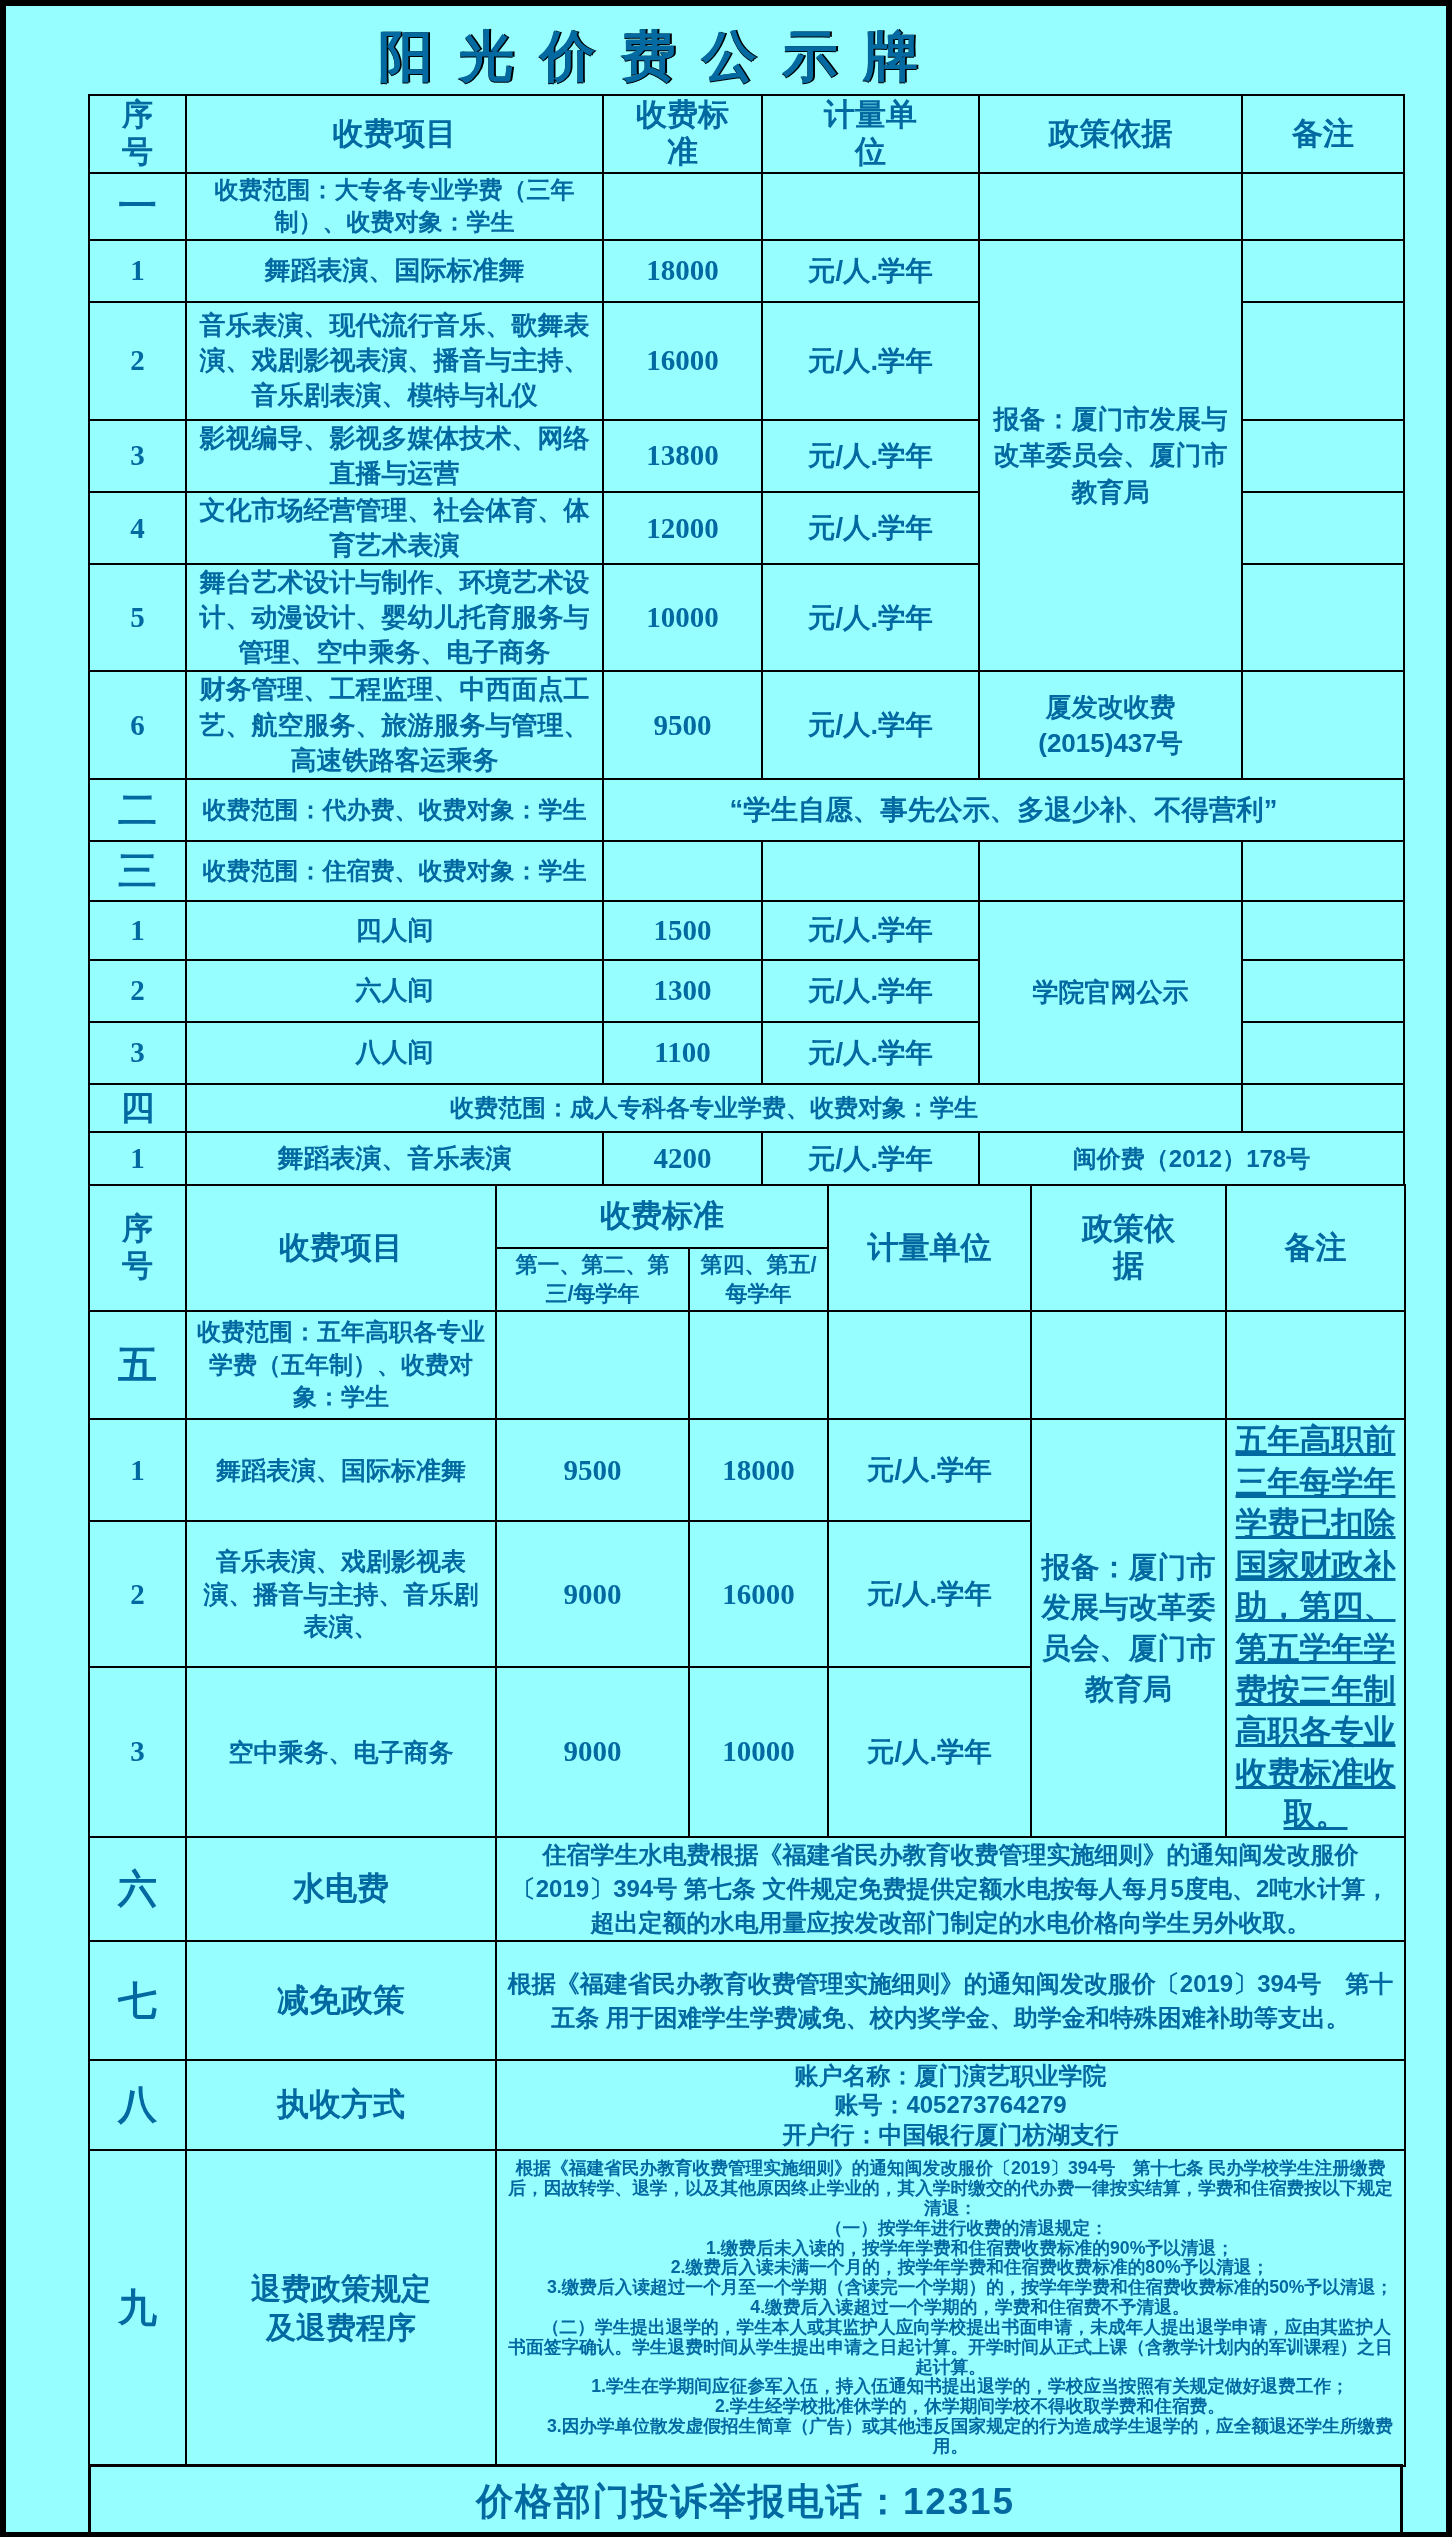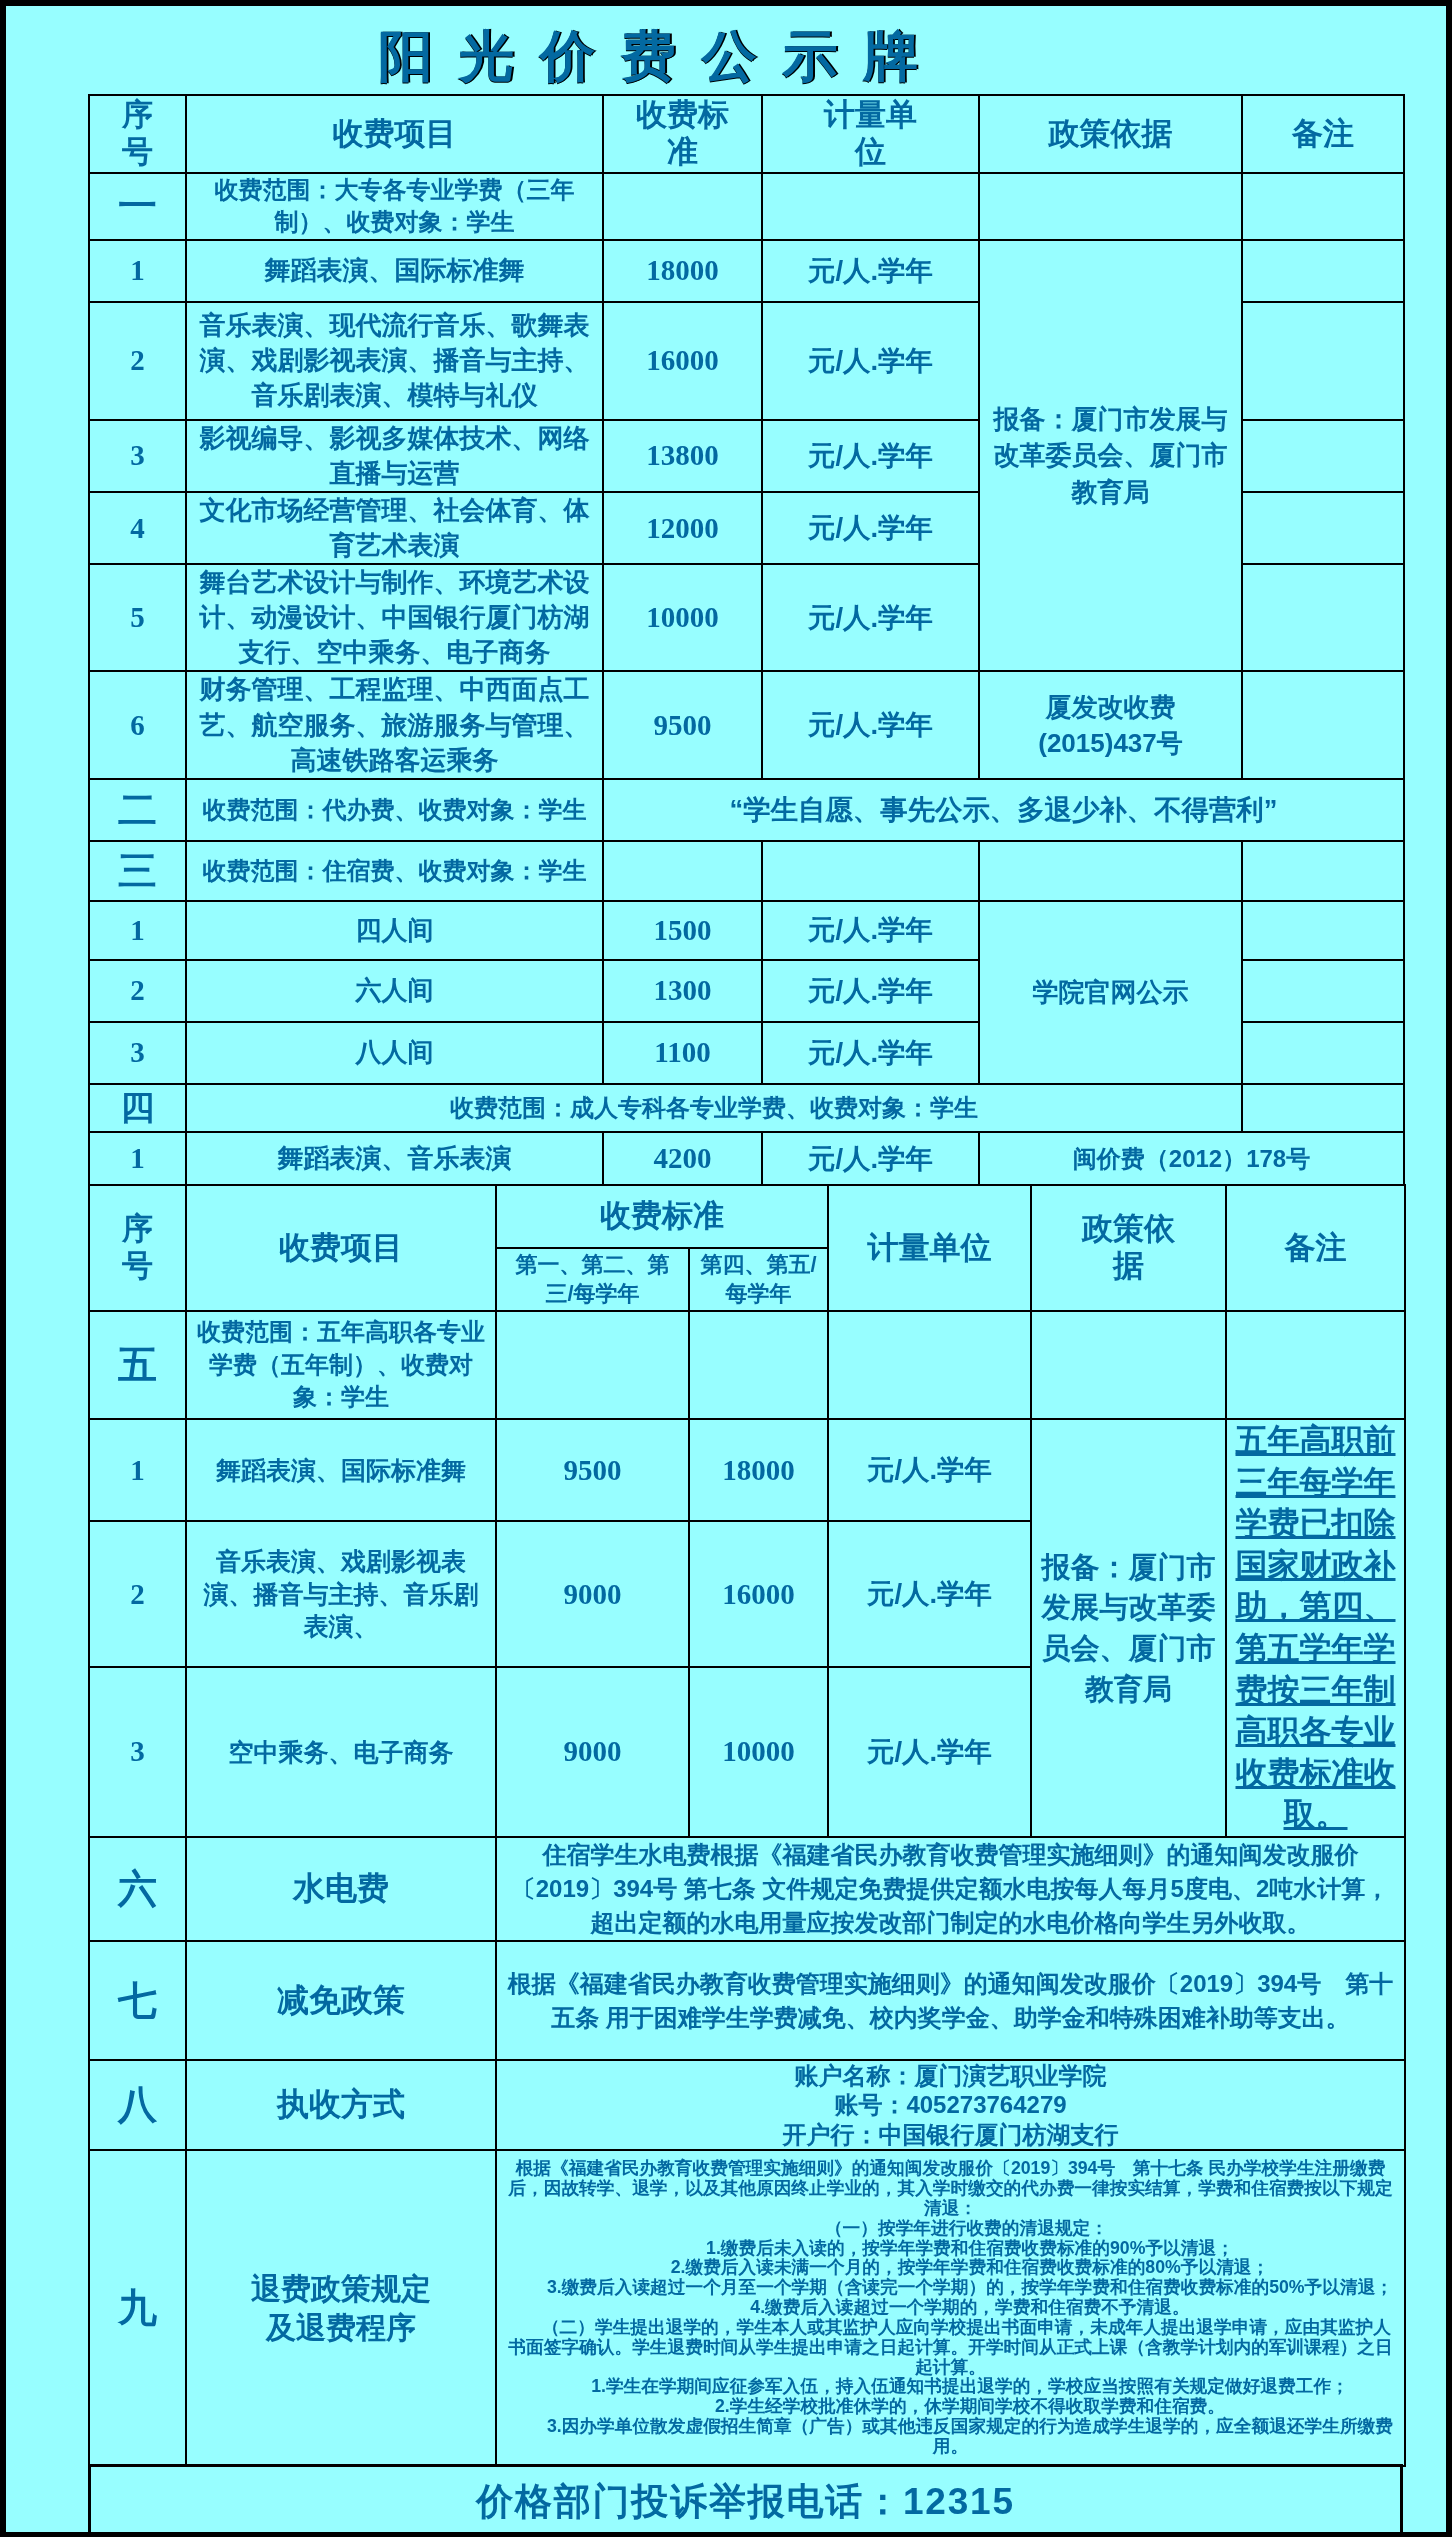--- a/index.html
+++ b/index.html
@@ -132,21 +132,21 @@
       </tr>
       <tr style="height:71px">
         <td class="seqnum">4</td>
         <td class="item">文化市场经营管理、社会体育、体育艺术表演</td>
         <td class="val">12000</td>
         <td class="unit">元/人.学年</td>
         <td></td>
       </tr>
       <tr style="height:106px">
         <td class="seqnum">5</td>
-        <td class="item">舞台艺术设计与制作、环境艺术设计、动漫设计、中国银行厦门枋湖支行、空中乘务、电子商务</td>
+        <td class="item">舞台艺术设计与制作、环境艺术设计、动漫设计、婴幼儿托育服务与管理、空中乘务、电子商务</td>
         <td class="val">10000</td>
         <td class="unit">元/人.学年</td>
         <td></td>
       </tr>
       <tr style="height:102px">
         <td class="seqnum">6</td>
         <td class="item">财务管理、工程监理、中西面点工艺、航空服务、旅游服务与管理、高速铁路客运乘务</td>
         <td class="val">9500</td>
         <td class="unit">元/人.学年</td>
         <td class="pol">厦发改收费(2015)437号</td>

